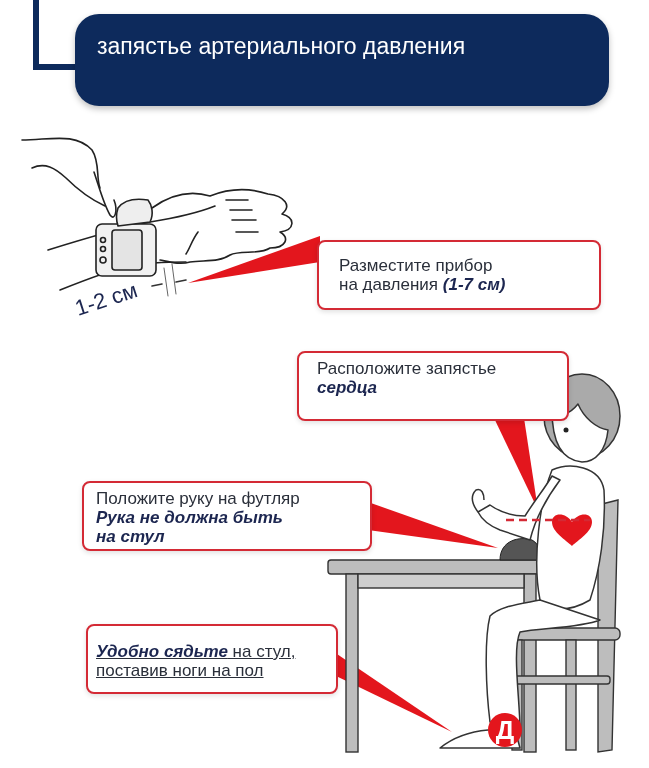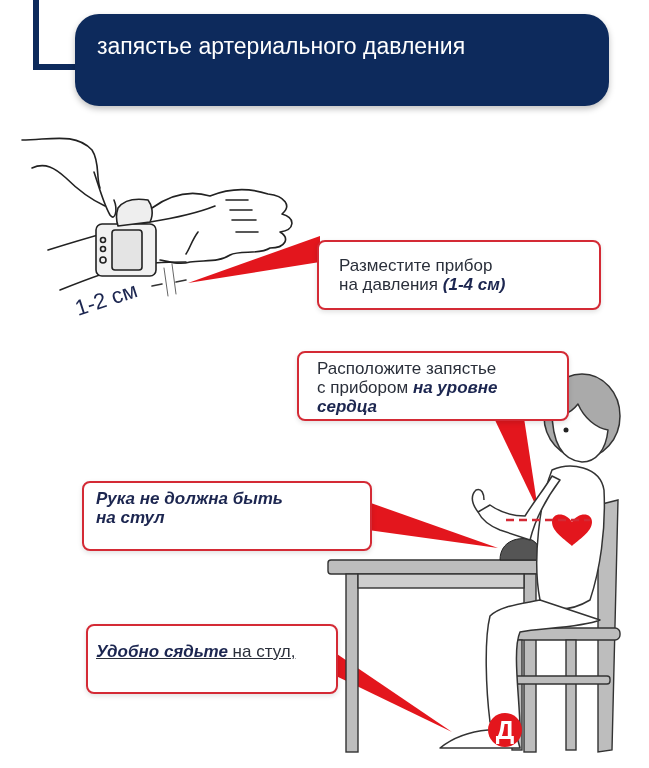--- a/index.html
+++ b/index.html
@@ -95,33 +95,34 @@
     <path d="M552 410 C552 440 560 460 582 462 C596 462 606 450 608 430 C596 428 584 418 578 404 C570 414 560 418 552 410 Z" fill="#fff"></path>
     <circle cx="566" cy="430" r="2.5" fill="#222" stroke="none"></circle>
   </g>
 
   <path d="M572 522 C566 512 552 512 552 522 C552 532 566 540 572 546 C578 540 592 532 592 522 C592 512 578 512 572 522 Z" fill="#e3161d"></path>
   <line x1="506" y1="520" x2="590" y2="520" stroke="#d42a35" stroke-width="2.5" stroke-dasharray="8,5"></line>
 </svg>
 
 <div class="abs callout" style="left:317px;top:218px;width:284px;height:70px;padding:14px 0 0 20px;margin-top:22px;">
   <div><span>Разместите прибор</span></div>
-  <div><span>на давления </span><b>(1-4 см)</b></div>
+  <div><span>на давления </span><b>(1-7 см)</b></div>
 </div>
 
 <div class="abs callout" style="left:250px;top:351px;width:272px;height:70px;padding:6px 0 0 18px;margin-left:47px;">
   <div><span>Расположите запястье</span></div>
-  <div><span>с прибором </span><b>на уровне</b></div>
   <div><b>сердца</b></div>
 </div>
 
 <div class="abs callout" style="left:82px;top:481px;width:290px;height:70px;padding:6px 0 0 12px;">
+  <div><span>Положите руку на футляр</span></div>
   <div><b>Рука не должна быть</b></div>
   <div><b>на стул</b></div>
 </div>
 
 <div class="abs callout" style="left:86px;top:624px;width:252px;height:70px;padding:16px 0 0 8px;text-decoration:underline;">
   <div><b>Удобно сядьте</b><span> на стул,</span></div>
+  <div><span>поставив ноги на пол</span></div>
 </div>
 
 <div class="abs logo">
   <div class="logo-badge">Д</div>
 </div>
 
 </body></html>

